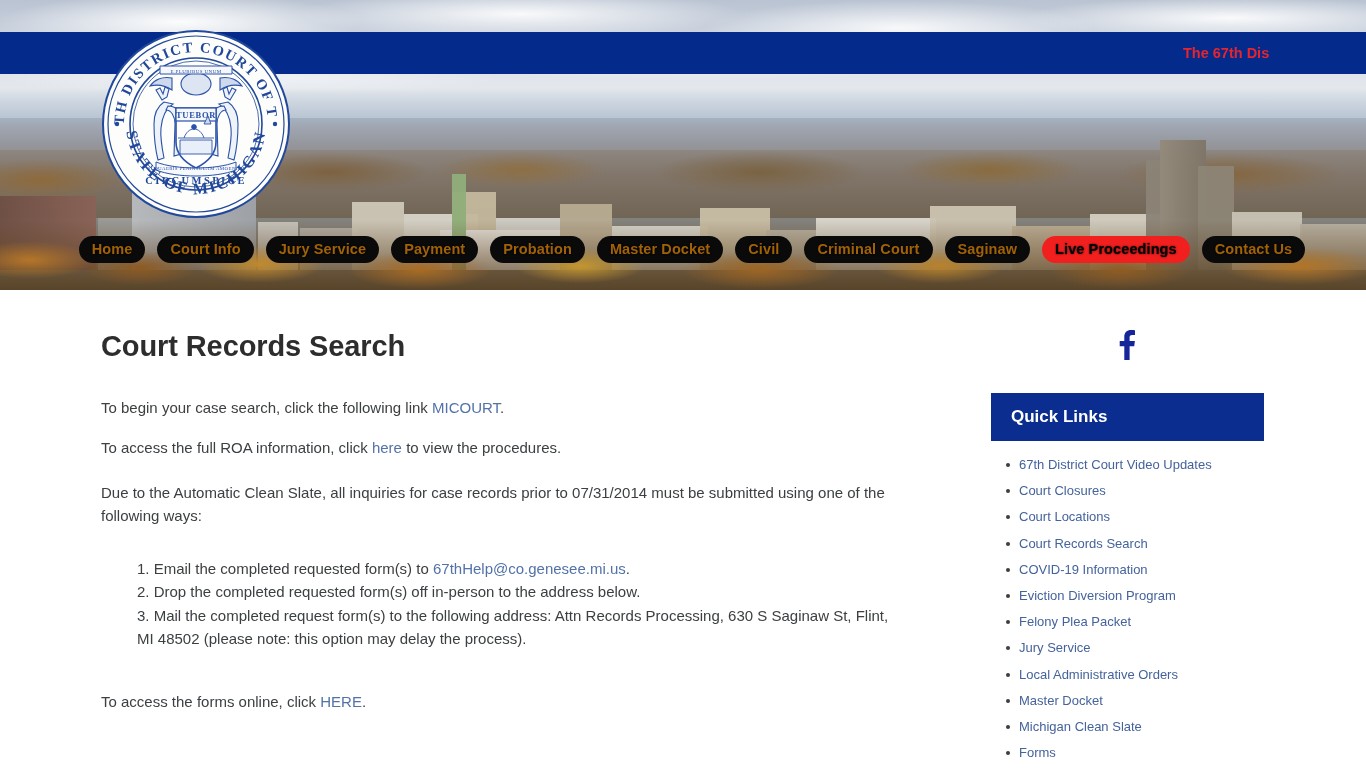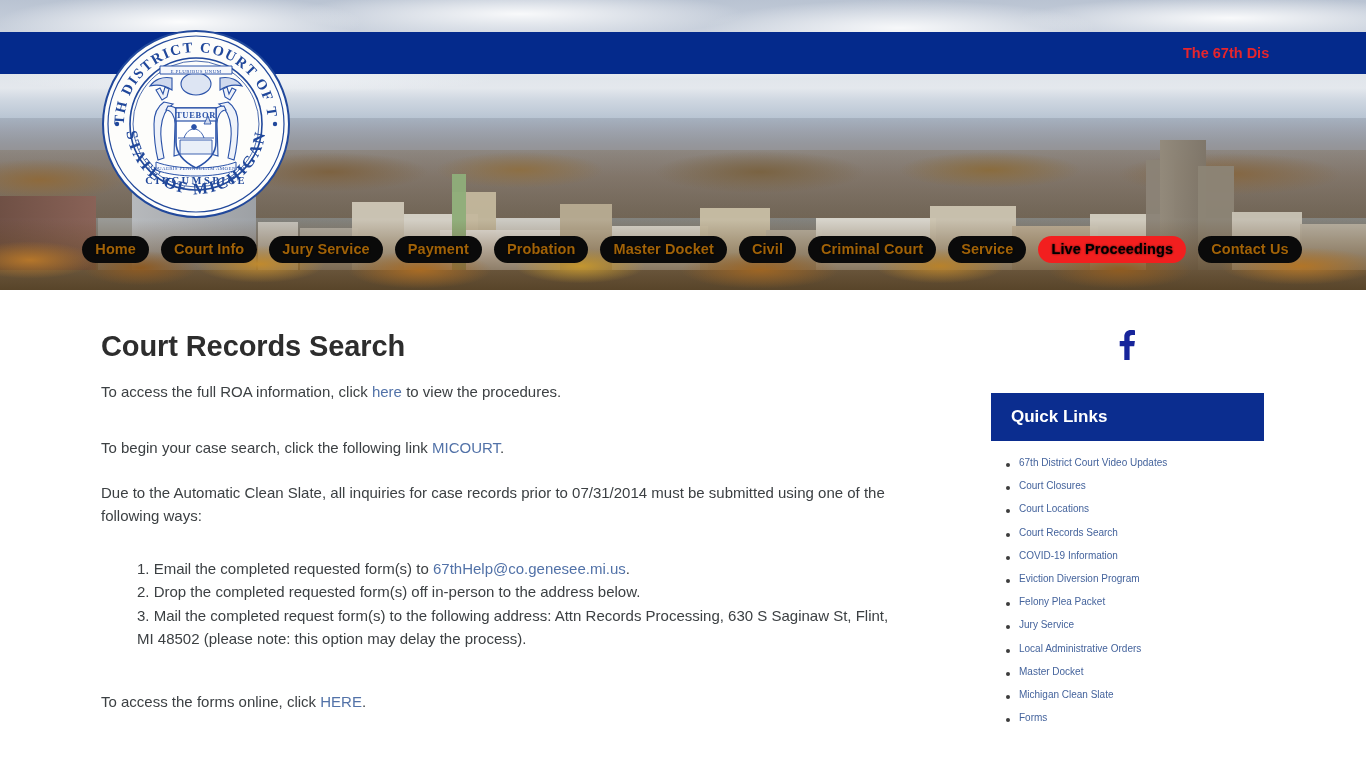--- a/index.html
+++ b/index.html
@@ -220,21 +220,21 @@
     font-weight: 700;
     padding: 14px 0 14px 20px;
   }
   .quicklinks-list {
     list-style: none;
     margin: 17px 0 0 0;
     padding: 0 0 0 28px;
   }
   .quicklinks-list li {
     position: relative;
-    font-size: 10px;
+    font-size: 13px;
     line-height: 1;
     padding: 0 0 13.2px 0;
     color: #4a6aa0;
   }
   .quicklinks-list li::before {
     content: "";
     position: absolute;
     left: -13px; top: 5px;
     width: 4px; height: 4px;
     border-radius: 50%;
@@ -354,35 +354,35 @@
 
   <nav class="main-nav">
     <span class="nav-item">Home</span>
     <span class="nav-item">Court Info</span>
     <span class="nav-item">Jury Service</span>
     <span class="nav-item">Payment</span>
     <span class="nav-item">Probation</span>
     <span class="nav-item">Master Docket</span>
     <span class="nav-item">Civil</span>
     <span class="nav-item">Criminal Court</span>
-    <span class="nav-item">Service</span>
+    <span class="nav-item">Saginaw</span>
     <span class="nav-item live">Live Proceedings</span>
     <span class="nav-item">Contact Us</span>
   </nav>
 </div>
 
 <div class="page-body">
   <div class="content-wrap">
 
     <div class="main-col">
       <h1 class="page-title">Court Records Search</h1>
 
+      <p class="para p-gap-1"><span>To begin your case search, click the following link </span><a class="inline-link">MICOURT</a><span>.</span></p>
+
       <p class="para p-gap-2"><span>To access the full ROA information, click </span><a class="inline-link">here</a><span> to view the procedures.</span></p>
-
-      <p class="para p-gap-1"><span>To begin your case search, click the following link </span><a class="inline-link">MICOURT</a><span>.</span></p>
 
       <p class="para p-gap-3">Due to the Automatic Clean Slate, all inquiries for case records prior to 07/31/2014 must be submitted using one of the following ways:</p>
 
       <p class="para p-gap-4"><span>1. Email the completed requested form(s) to </span><a class="inline-link">67thHelp@co.genesee.mi.us</a><span>.</span><br><span>2. Drop the completed requested form(s) off in-person to the address below.</span><br><span>3. Mail the completed request form(s) to the following address: Attn Records Processing, 630 S Saginaw St, Flint, MI 48502 (please note: this option may delay the process).</span></p>
 
       <p class="para p-gap-5"><span>To access the forms online, click </span><a class="inline-link">HERE</a><span>.</span></p>
     </div>
 
     <aside class="side-col">
       <div class="social-row">

